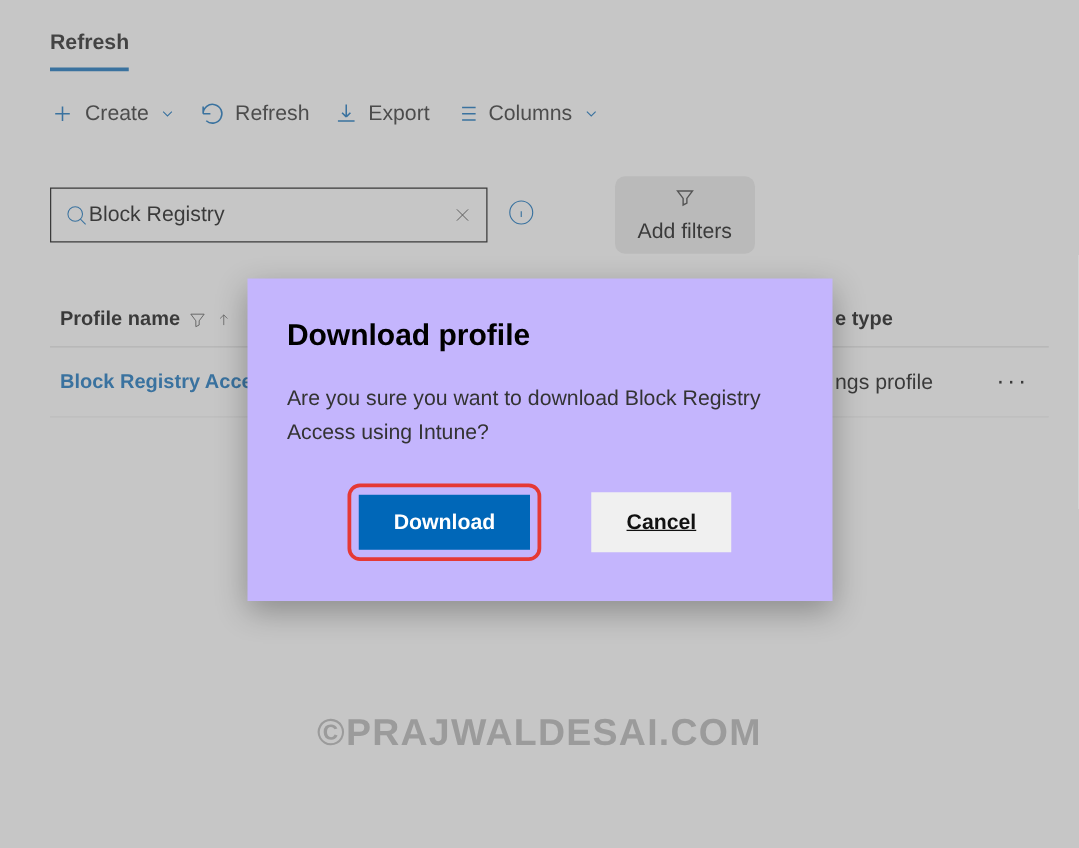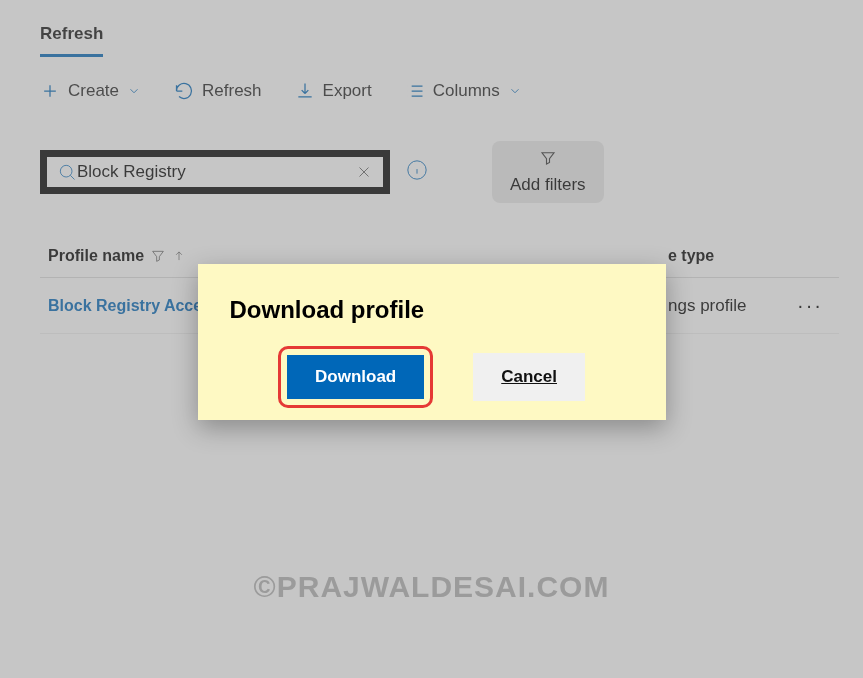--- a/index.html
+++ b/index.html
@@ -33,21 +33,21 @@
       color: #333;
     }
     .tab.active {
       font-weight: 600;
       color: #111;
       border-bottom: 3px solid #0067b8;
     }
     .toolbar {
       display: flex;
       align-items: center;
-      gap: 33px;
+      gap: 19px;
       margin-bottom: 40px;
     }
     .tbtn {
       display: flex;
       align-items: center;
       gap: 8px;
       font-size: 17px;
       color: #222;
       cursor: pointer;
     }
@@ -56,21 +56,21 @@
     .filtercount { font-size: 17px; color: #222; }
     .searchrow {
       display: flex;
       align-items: center;
       gap: 16px;
       margin-bottom: 32px;
     }
     .searchbox {
       display: flex;
       align-items: center;
-      border: 7px solid #000000;
+      border: 1px solid #000000;
       width: 350px;
       height: 44px;
       padding: 0 10px;
     }
     .searchbox input {
       flex: 1;
       border: 0;
       outline: 0;
       font-size: 17px;
       background: transparent;
@@ -127,25 +127,25 @@
       font-size: 30px;
       font-weight: 700;
       color: rgba(100,100,100,0.5);
       letter-spacing: 1px;
       z-index: 5;
     }
     
     .dialog {
       position: absolute;
       left: 50%;
-      top: 342px;
+      top: 352px;
       transform: translate(-50%, -50%);
       width: 468px;
-      background: #fef9c3;
-      padding: 32px 32px 12px 32px;
+      background: #c4b5fd;
+      padding: 32px 32px 32px 32px;
       box-shadow: 0 8px 24px rgba(0,0,0,0.3);
       z-index: 20;
     }
     .dialog h2 {
       font-size: 24px;
       font-weight: 600;
       margin-bottom: 22px;
     }
     .dialog p {
       font-size: 17px;
@@ -274,19 +274,20 @@
     <div class="more">···</div>
   </div>
 </div>
 
 <div class="watermark">©PRAJWALDESAI.COM</div>
 
 <div class="overlay"></div>
 
 <div class="dialog">
   <h2>Download profile</h2>
+  <p>Are you sure you want to download Block Registry Access using Intune?</p>
   <div class="dbuttons">
     <div class="highlight-wrap">
       <button class="btn-primary">Download</button>
     </div>
     <button class="btn-secondary">Cancel</button>
   </div>
 </div>
 
 </body></html>

